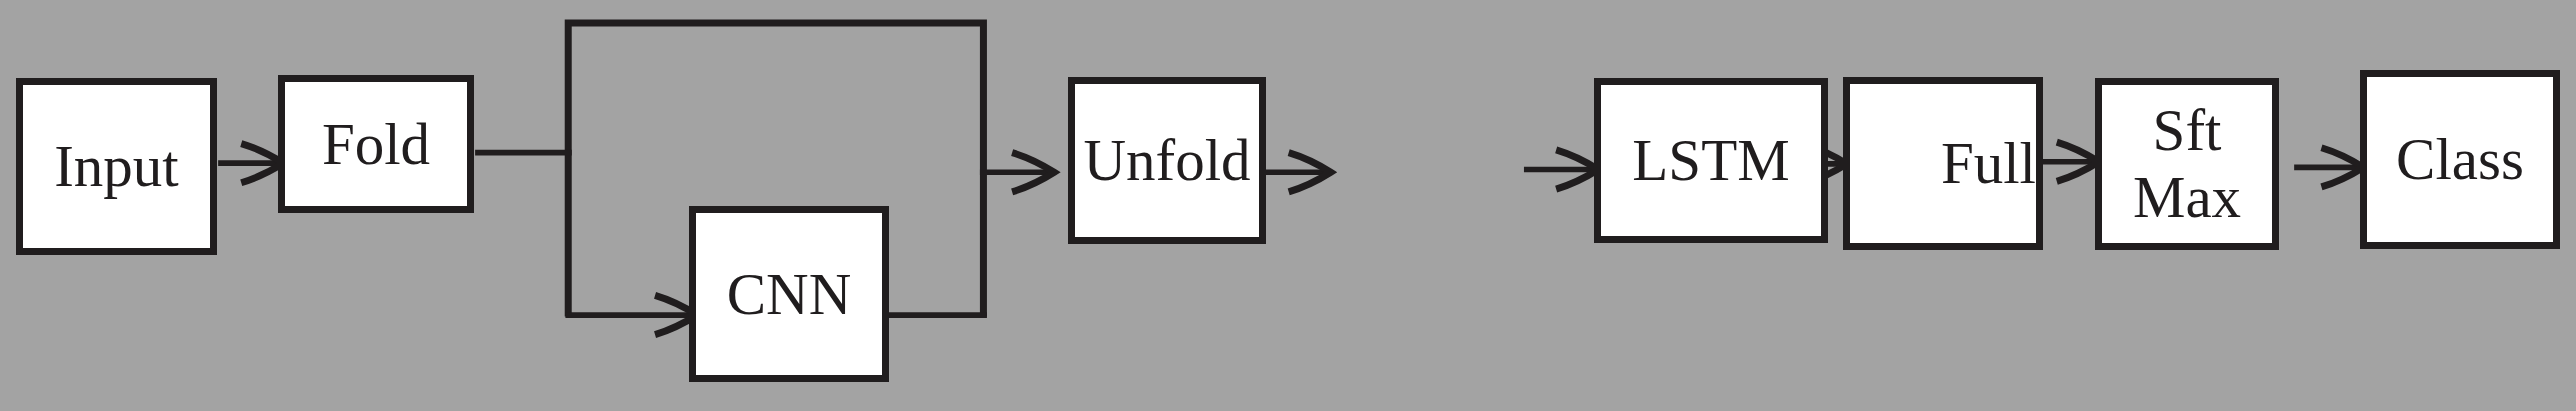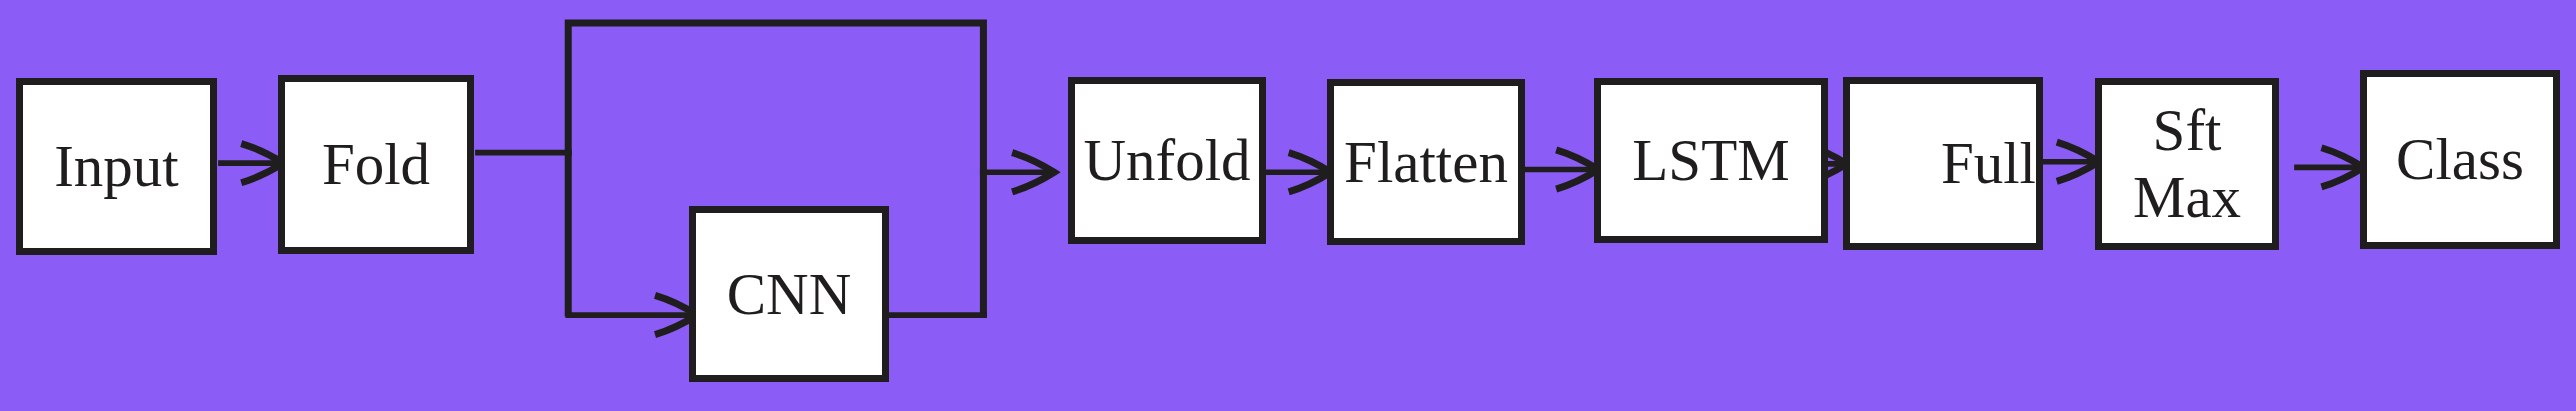--- a/index.html
+++ b/index.html
@@ -4,21 +4,21 @@
 <style>
   html, body {
     margin: 0;
     padding: 0;
     background: #ffffff;
   }
   #figure-canvas {
     position: relative;
     width: 2576px;
     height: 411px;
-    background: #8b5cf6;
+    background: #a3a3a3;
     font-family: "Liberation Serif", "DejaVu Serif", serif;
     color: #201d1e;
     overflow: hidden;
   }
   #connector-layer {
     position: absolute;
     left: 0;
     top: 0;
     width: 2576px;
     height: 411px;
@@ -33,21 +33,21 @@
     justify-content: center;
     text-align: center;
     font-size: 59px;
     line-height: 67px;
     color: #201d1e;
     white-space: pre;
   }
   .two-line .node-label { display: block; }
   
   #node-input   { left:   16px; top: 78px; width: 201px; height: 177px; }
-  #node-fold    { left:  278px; top: 75px; width: 196px; height: 179px; }
+  #node-fold    { left:  278px; top: 75px; width: 196px; height: 138px; }
   #node-cnn-ntk { left:  689px; top: 206px; width: 200px; height: 176px; }
   #node-unfold  { left: 1051px; top: 77px; width: 198px; height: 167px; margin-left: 17px; }
   #node-flatten { left: 1327px; top: 79px; width: 198px; height: 166px; }
   #node-lstm    { left: 1594px; top: 78px; width: 234px; height: 165px; }
   #node-full-con{ left: 1843px; top: 77px; width: 200px; height: 173px; justify-content: flex-end; }
   #node-sft-max { left: 2095px; top: 78px; width: 184px; height: 172px; }
   #node-class   { left: 2360px; top: 70px; width: 200px; height: 179px; }
 </style>
 </head>
 <body>
@@ -99,23 +99,20 @@
   </div>
 
   <div class="node-box two-line" id="node-cnn-ntk">
     <span><span class="node-label">CNN</span></span>
   </div>
 
   <div class="node-box" id="node-unfold">
     <span class="node-label">Unfold</span>
   </div>
 
-  <div class="node-box" id="node-flatten">
-    <span class="node-label">Flatten</span>
-  </div>
 
   <div class="node-box" id="node-lstm">
     <span class="node-label">LSTM</span>
   </div>
 
   <div class="node-box two-line" id="node-full-con">
     <span><span class="node-label">Full</span></span>
   </div>
 
   <div class="node-box two-line" id="node-sft-max">

